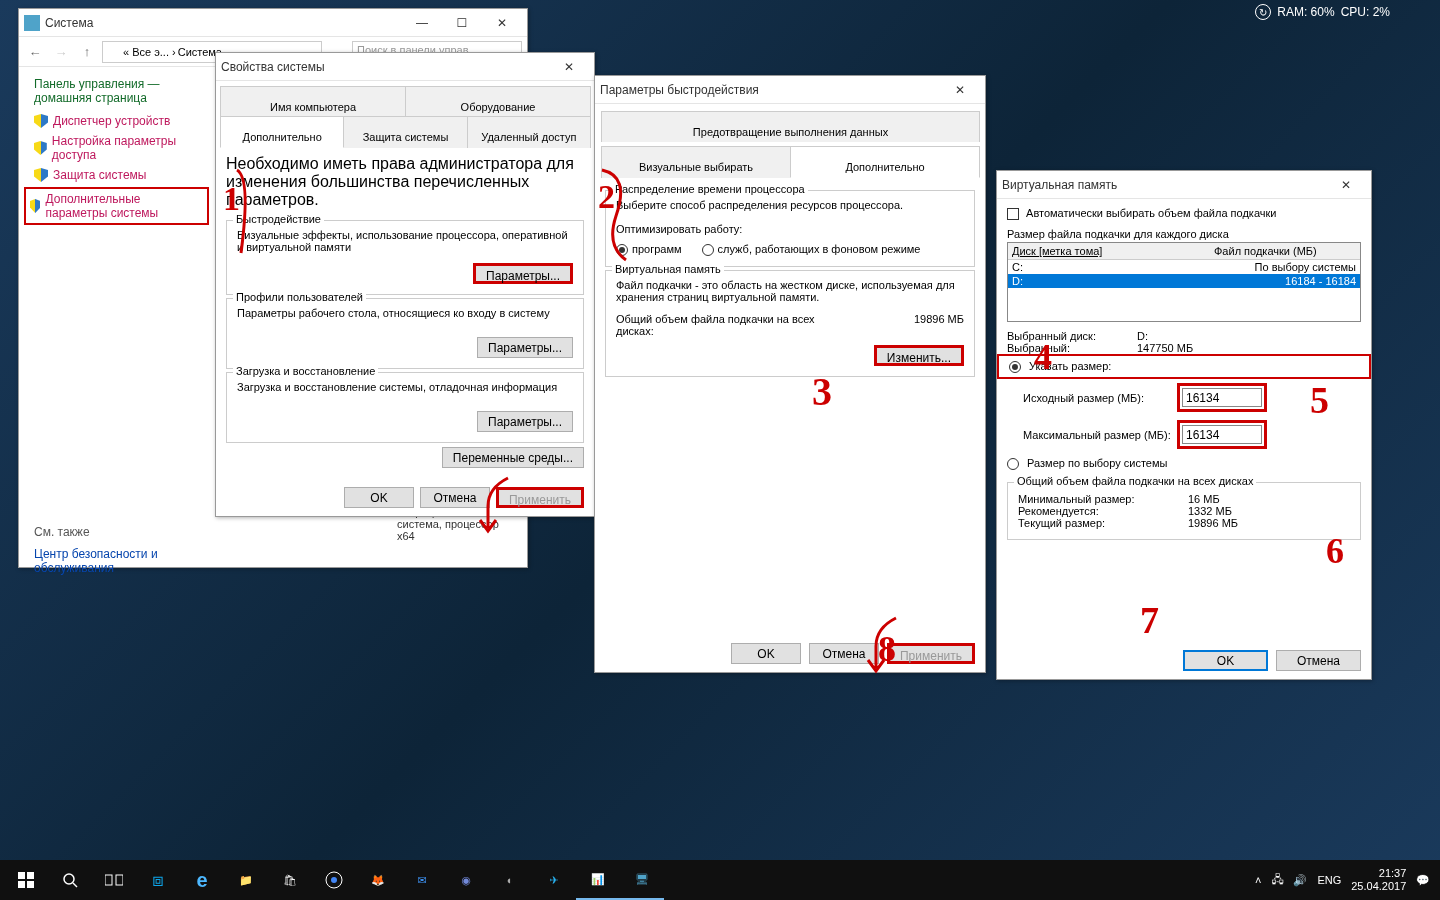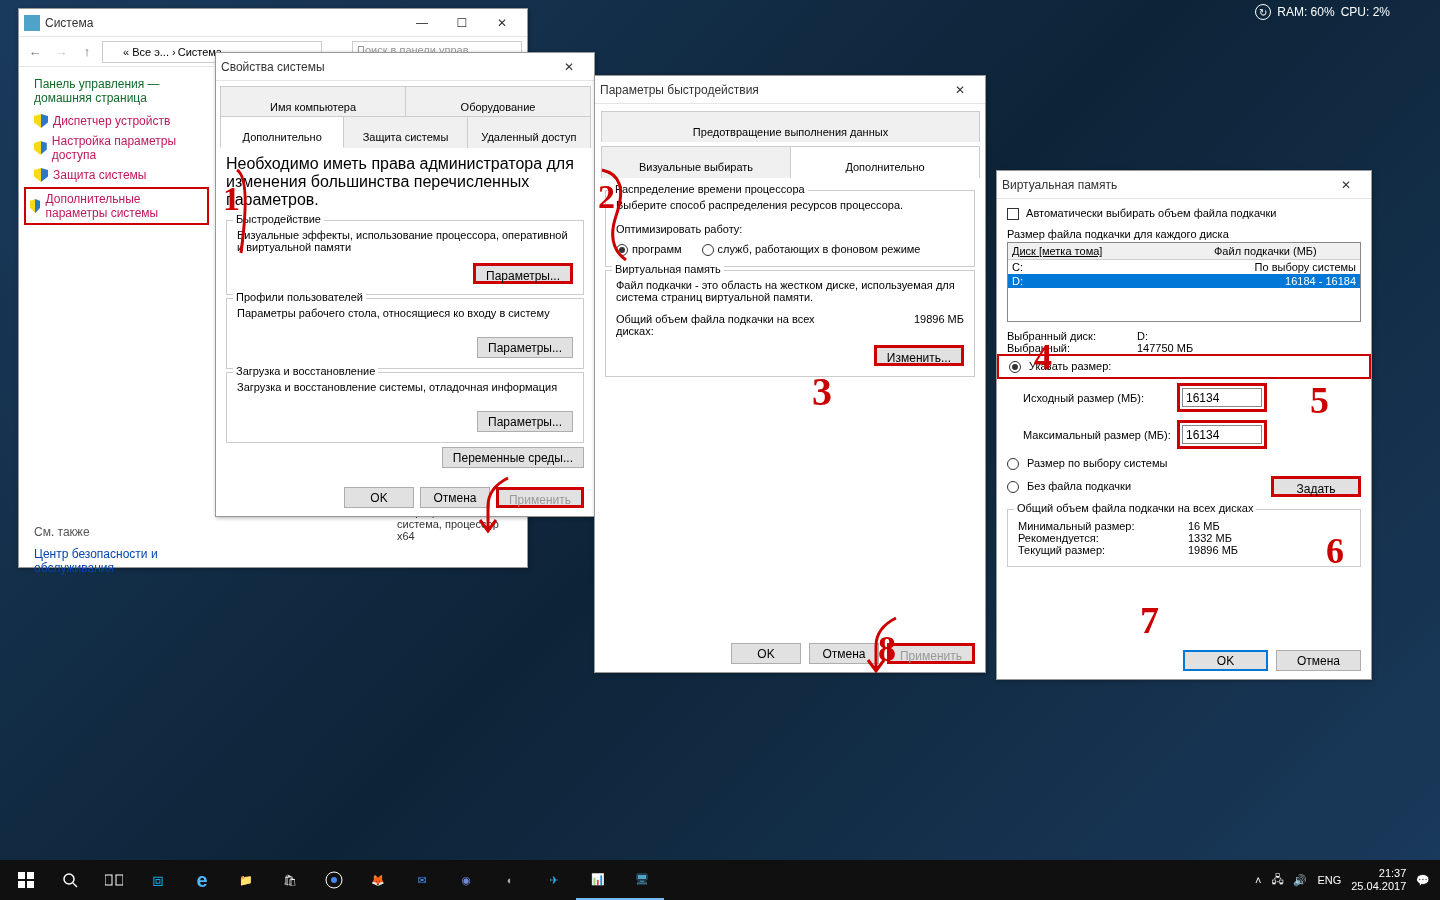--- a/index.html
+++ b/index.html
@@ -212,21 +212,21 @@
     <div style="font-size:11px;margin-bottom:12px;">Выберите способ распределения ресурсов процессора.</div>
     <div style="font-size:11px;margin-bottom:8px;">Оптимизировать работу:</div>
     <div style="display:flex;gap:20px;font-size:11px;">
       <label><span class="radio sel"></span><span>программ</span></label>
       <label><span class="radio"></span><span>служб, работающих в фоновом режиме</span></label>
     </div>
   </div>
 
   <div class="group">
     <span class="group-title">Виртуальная память</span>
-    <div style="font-size:11px;margin-bottom:10px;">Файл подкачки - это область на жестком диске, используемая для система страниц виртуальной памяти.</div>
+    <div style="font-size:11px;margin-bottom:10px;">Файл подкачки - это область на жестком диске, используемая для хранения страниц виртуальной памяти.</div>
     <div style="display:flex;font-size:11px;justify-content:space-between;">
       <span style="width:200px;">Общий объем файла подкачки на всех дисках:</span>
       <span>19896 МБ</span>
     </div>
     <div style="text-align:right;margin-top:8px;">
       <button class="btn red-box-heavy" style="min-width:90px;">Изменить...</button>
     </div>
   </div>
 
   <div class="dlgbtns">
@@ -285,27 +285,20 @@
     <span class="red-box-heavy" style="padding:2px;display:inline-block;"><input type="text" value="16134" style=""></span>
   </div>
   <div style="padding:4px 10px;font-size:11px;display:flex;align-items:center;">
     <span style="width:170px;padding-left:16px;">Максимальный размер (МБ):</span>
     <span class="red-box-heavy" style="padding:2px;display:inline-block;"><input type="text" value="16134" style=""></span>
   </div>
 
   <div style="padding:4px 10px;font-size:11px;">
     <span class="radio"></span>
     <span>Размер по выбору системы</span>
-  </div>
-  <div style="padding:2px 10px 4px 10px;font-size:11px;display:flex;align-items:center;">
-    <label style="flex:1;">
-      <span class="radio"></span>
-      <span>Без файла подкачки</span>
-    </label>
-    <button class="btn red-box-heavy" style="min-width:90px;">Задать</button>
   </div>
 
   <div class="group" style="margin-top:8px;">
     <span class="group-title">Общий объем файла подкачки на всех дисках</span>
     <div style="font-size:11px;display:flex;margin-top:2px;">
         <span style="width:170px;">Минимальный размер:</span>
         <span>16 МБ</span>
       </div>
     <div style="font-size:11px;display:flex;">
         <span style="width:170px;">Рекомендуется:</span>

